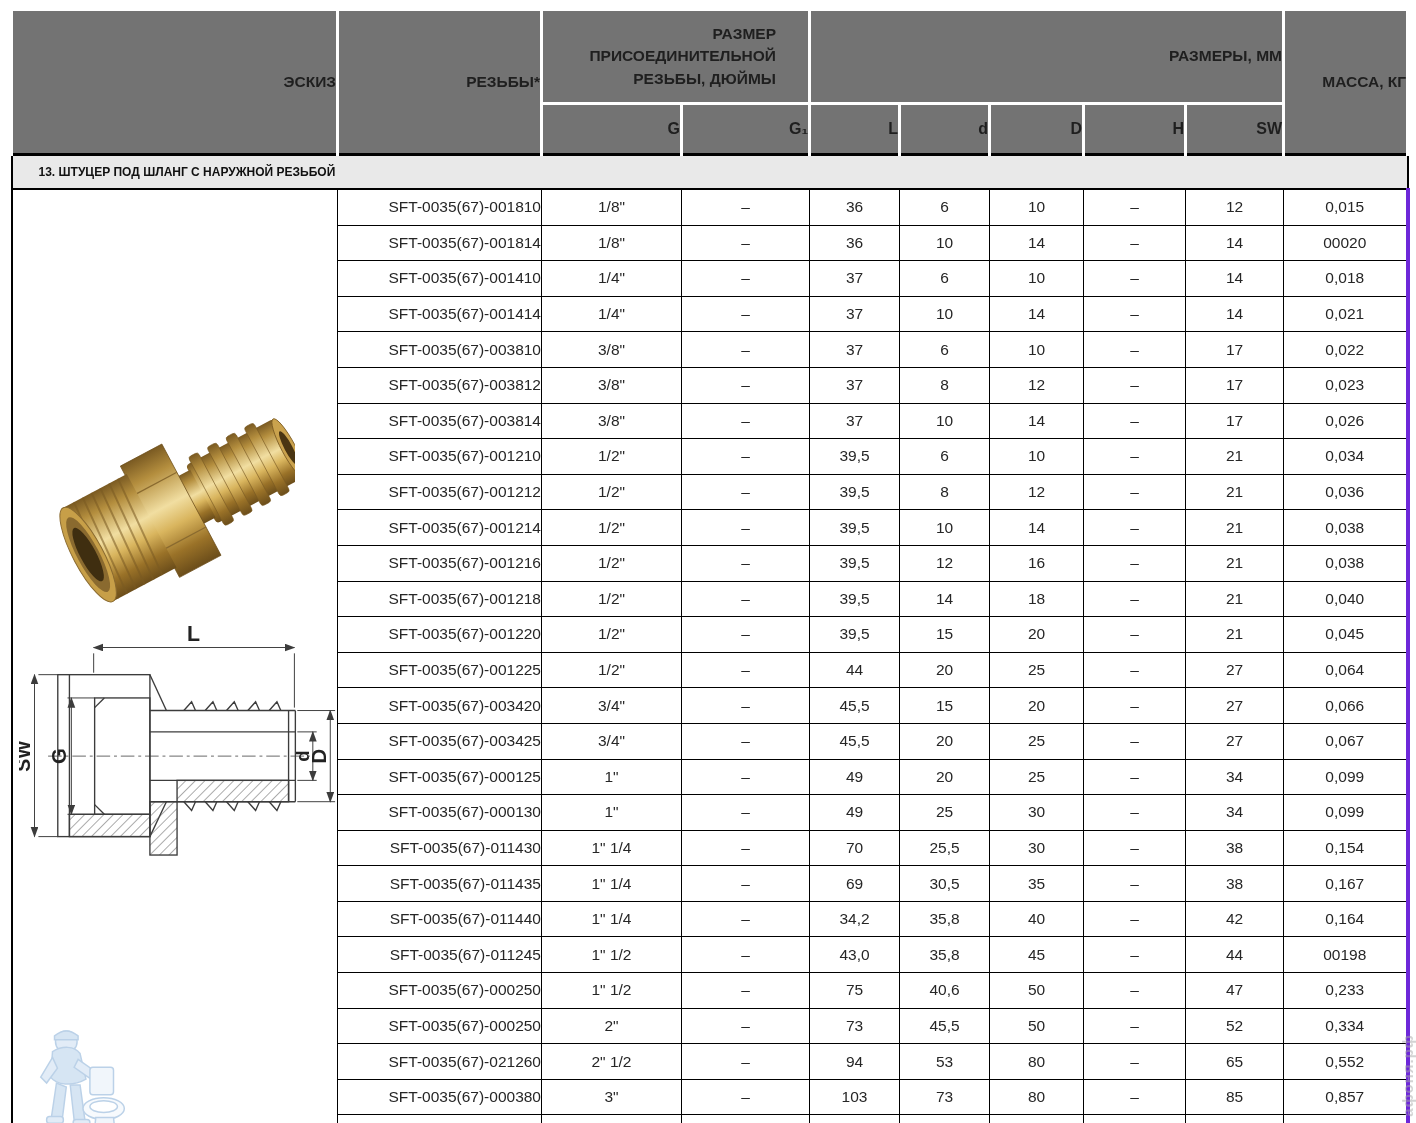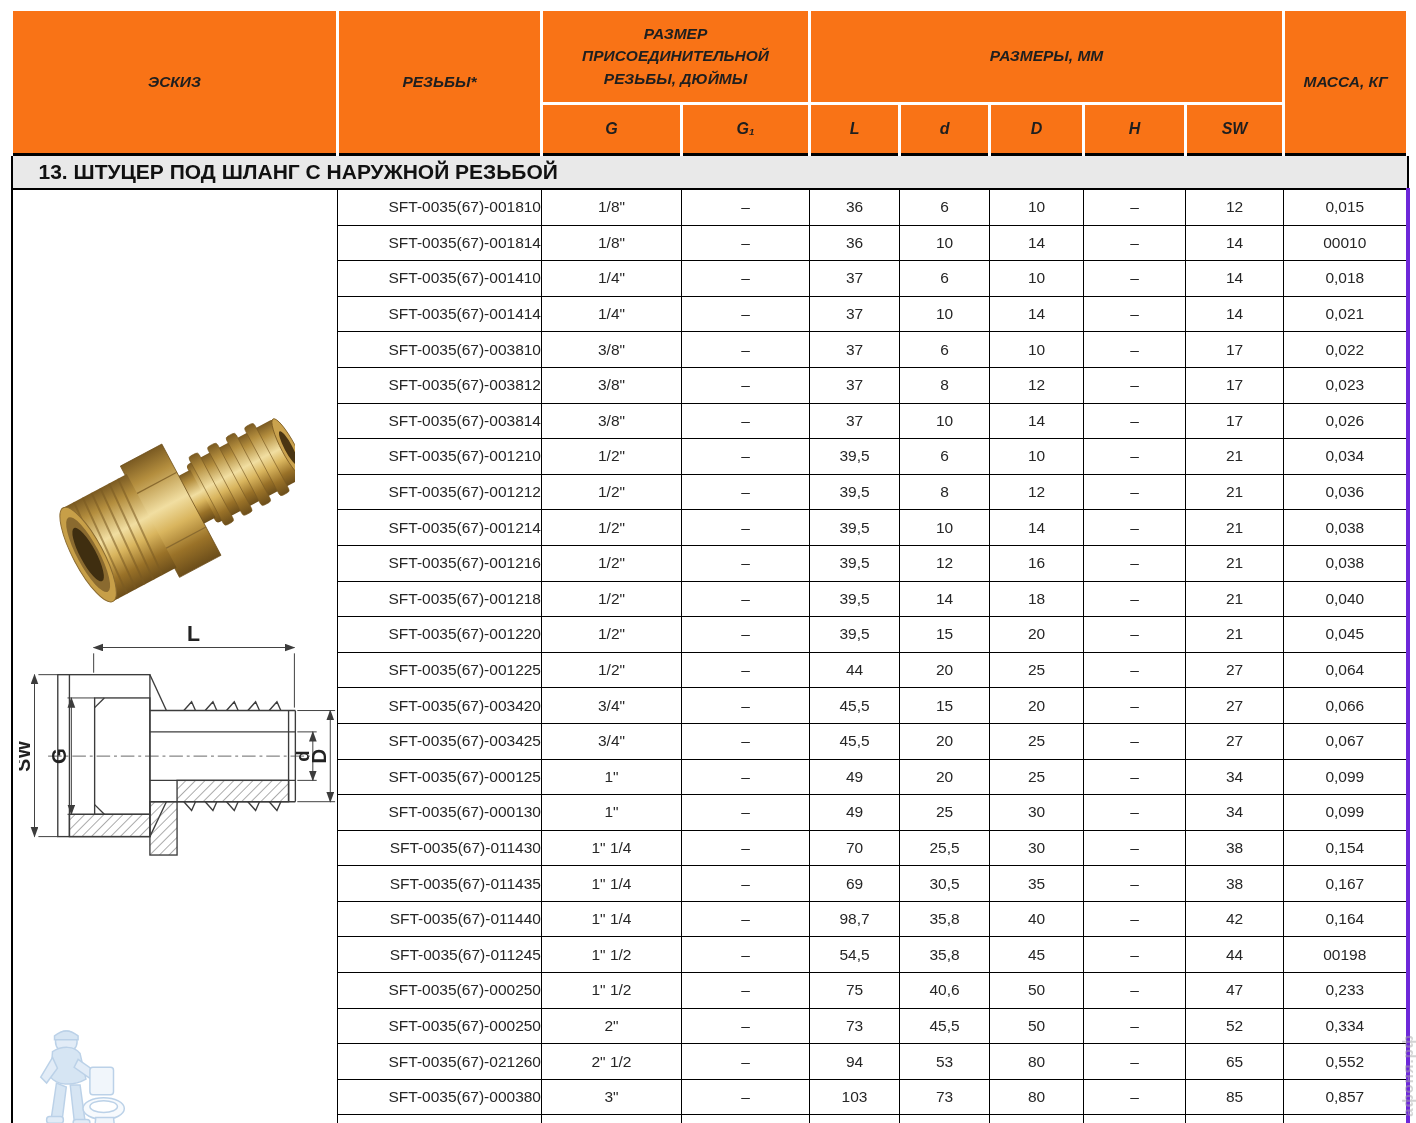--- a/index.html
+++ b/index.html
@@ -4,31 +4,31 @@
 <style>
   html,body { margin:0; padding:0; background:#fff; }
   .page {
     position:relative; width:1416px; height:1123px; box-sizing:border-box;
     padding:8px 10px 0 10px; background:#fff; overflow:hidden;
     font-family:"Liberation Sans","DejaVu Sans",sans-serif;
   }
   table.catalog { border-collapse:collapse; table-layout:fixed; width:1396px; }
   
   thead th {
-    background:#f97316; border:3px solid #fff; border-bottom:0;
-    font-weight:700; color:#1f1f1f; text-align:center; vertical-align:middle;
-    padding:0; line-height:1.45;font-style:italic;
+    background:#737373; border:3px solid #fff; border-bottom:0;
+    font-weight:700; color:#1f1f1f; text-align:right; vertical-align:middle;
+    padding:0; line-height:1.45;
   }
   tr.group-row th { height:87px; font-size:15.5px; }
   tr.sub-row th   { height:48px; font-size:16px; }
   th.thread-group-h { padding:2px 32px; }
   
   tr.section-row td {
     background:#e9e9e9; border:2px solid #000; border-top:3px solid #000;
-    height:32px; font-weight:700; font-size:21px; color:#111;
+    height:32px; font-weight:700; font-size:12px; color:#111;
     text-align:left; padding:0 0 0 26px;
   }
   
   tbody td {
     border:1px solid #000; background:#fff; text-align:center;
     font-size:15.5px; color:#262626; height:34.6px; padding:0;
     vertical-align:middle;
   }
   tbody td.article-cell { text-align:right; padding-left:8px; }
   tbody td.mass-cell { border-right:4px solid #6d28d9; }
@@ -227,21 +227,21 @@
         </tr>
         <tr>
           <td class="article-cell">SFT-0035(67)-001814</td>
           <td class="thread-g-cell">1/8"</td>
           <td class="thread-g1-cell">–</td>
           <td class="dim-l-cell">36</td>
           <td class="dim-d-cell">10</td>
           <td class="dim-big-d-cell">14</td>
           <td class="dim-h-cell">–</td>
           <td class="dim-sw-cell">14</td>
-          <td class="mass-cell">00010</td>
+          <td class="mass-cell">00020</td>
         </tr>
         <tr>
           <td class="article-cell">SFT-0035(67)-001410</td>
           <td class="thread-g-cell">1/4"</td>
           <td class="thread-g1-cell">–</td>
           <td class="dim-l-cell">37</td>
           <td class="dim-d-cell">6</td>
           <td class="dim-big-d-cell">10</td>
           <td class="dim-h-cell">–</td>
           <td class="dim-sw-cell">14</td>
@@ -431,32 +431,32 @@
           <td class="dim-d-cell">30,5</td>
           <td class="dim-big-d-cell">35</td>
           <td class="dim-h-cell">–</td>
           <td class="dim-sw-cell">38</td>
           <td class="mass-cell">0,167</td>
         </tr>
         <tr>
           <td class="article-cell">SFT-0035(67)-011440</td>
           <td class="thread-g-cell">1" 1/4</td>
           <td class="thread-g1-cell">–</td>
-          <td class="dim-l-cell">98,7</td>
+          <td class="dim-l-cell">34,2</td>
           <td class="dim-d-cell">35,8</td>
           <td class="dim-big-d-cell">40</td>
           <td class="dim-h-cell">–</td>
           <td class="dim-sw-cell">42</td>
           <td class="mass-cell">0,164</td>
         </tr>
         <tr>
           <td class="article-cell">SFT-0035(67)-011245</td>
           <td class="thread-g-cell">1" 1/2</td>
           <td class="thread-g1-cell">–</td>
-          <td class="dim-l-cell">54,5</td>
+          <td class="dim-l-cell">43,0</td>
           <td class="dim-d-cell">35,8</td>
           <td class="dim-big-d-cell">45</td>
           <td class="dim-h-cell">–</td>
           <td class="dim-sw-cell">44</td>
           <td class="mass-cell">00198</td>
         </tr>
         <tr>
           <td class="article-cell">SFT-0035(67)-000250</td>
           <td class="thread-g-cell">1" 1/2</td>
           <td class="thread-g1-cell">–</td>

